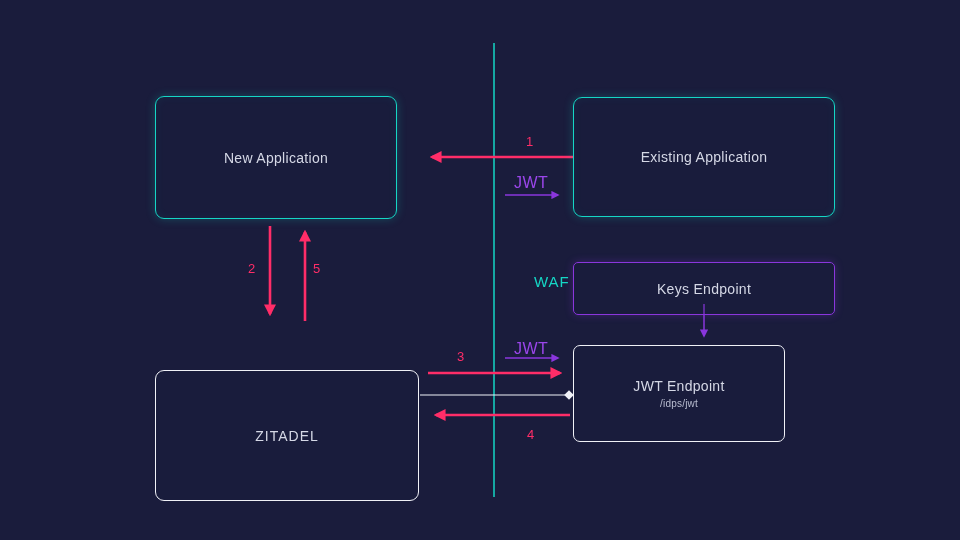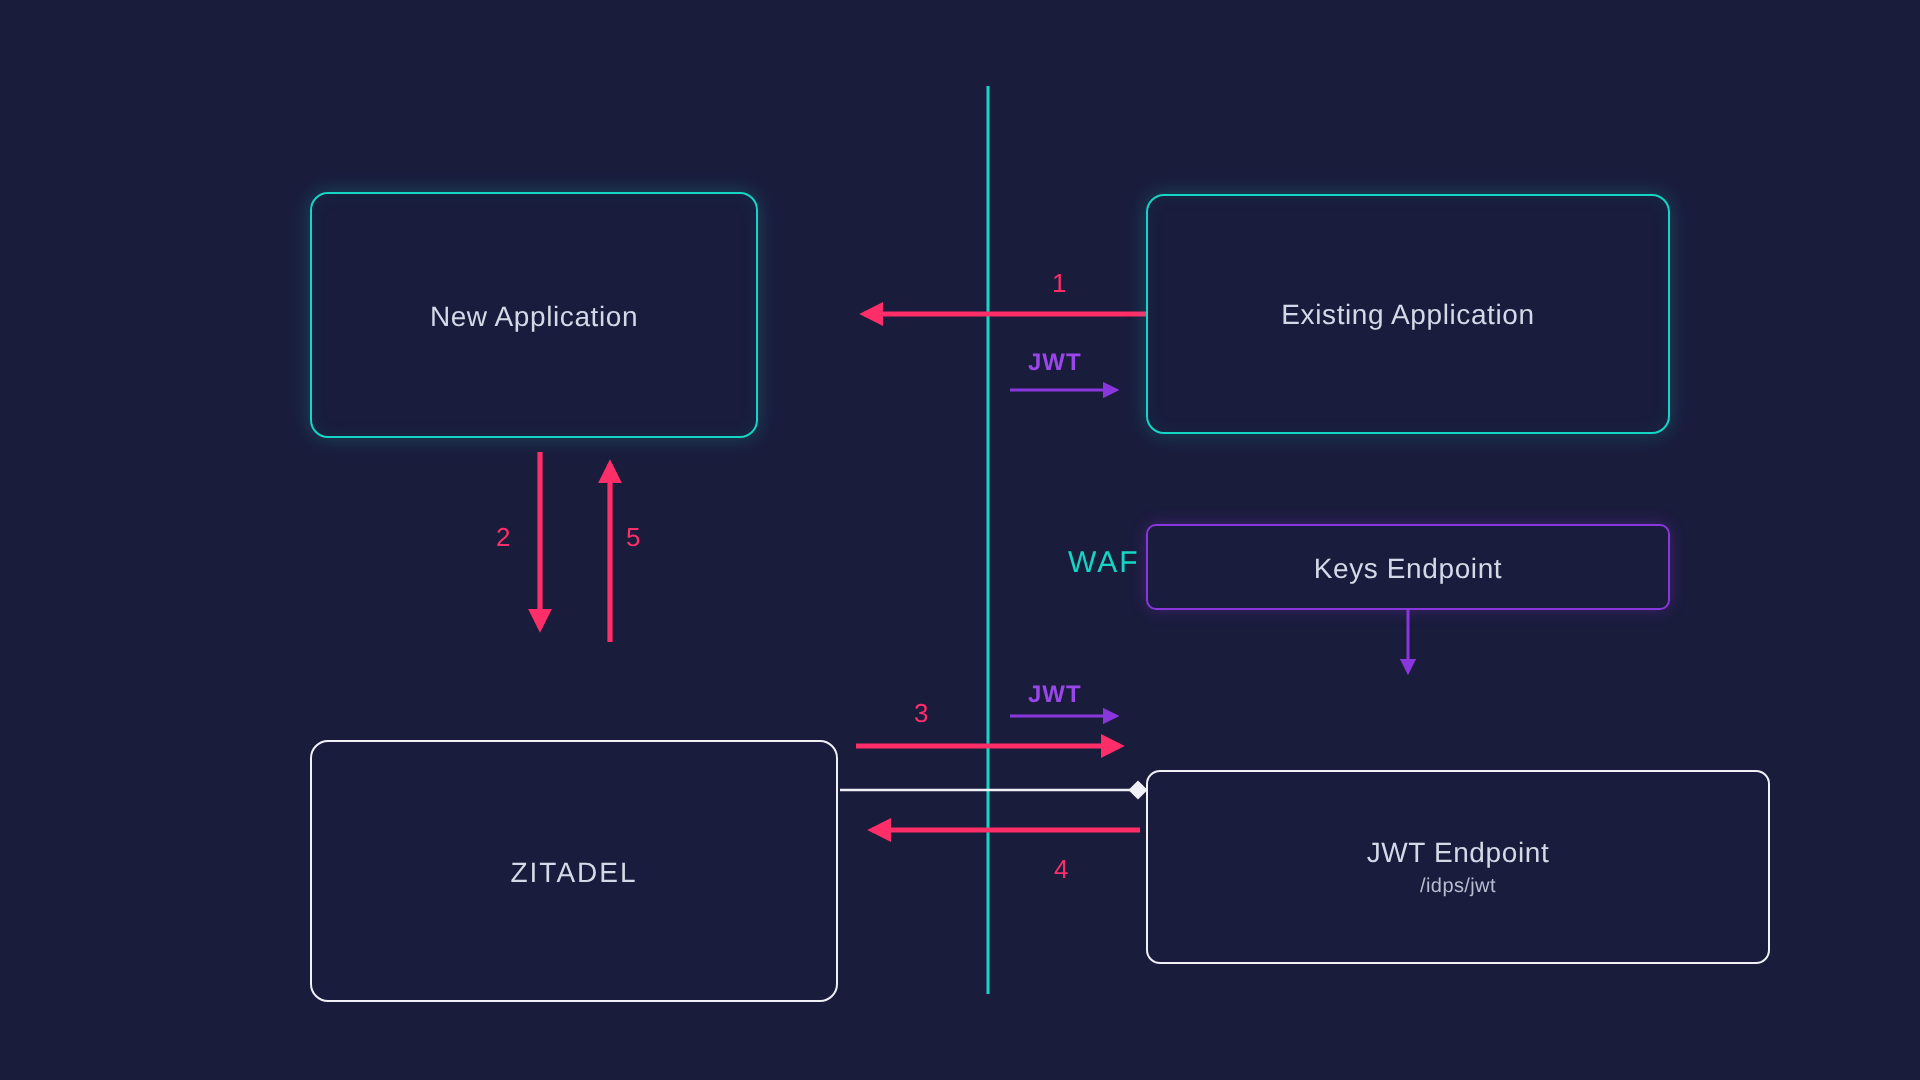--- a/index.html
+++ b/index.html
@@ -12,55 +12,55 @@
 
   .box {
     position:absolute; box-sizing:border-box;
     display:flex; flex-direction:column; align-items:center; justify-content:center;
     color:#d5d8e6; font-size:14px; font-weight:400; letter-spacing:0.3px;
     background:rgba(26,28,60,0.2);
   }
   .box .sub { font-size:10px; color:#b9bdd0; margin-top:4px; letter-spacing:0.2px; }
 
   #box-new-app {
-    left:155px; top:96px; width:224px; height:123px;
+    left:155px; top:96px; width:242px; height:123px;
     border:1.5px solid #15d6c5; border-radius:9px;
     box-shadow:0 0 10px rgba(21,214,197,0.25), inset 0 0 10px rgba(21,214,197,0.06);
   }
   #box-existing-app {
     left:573px; top:97px; width:262px; height:120px;
     border:1.5px solid #15d6c5; border-radius:9px;
     box-shadow:0 0 10px rgba(21,214,197,0.25), inset 0 0 10px rgba(21,214,197,0.06);
   }
   #box-keys {
-    left:573px; top:262px; width:262px; height:43px;
+    left:573px; top:262px; width:262px; height:53px;
     border:1.5px solid #8a36dd; border-radius:5px;
     box-shadow:0 0 8px rgba(138,54,221,0.30);
     justify-content:center;
   }
   #box-zitadel {
     left:155px; top:328px; width:264px; height:131px;
     border:1px solid #f0f1f7; border-radius:9px;
     letter-spacing:1px;
     margin-top:42px;
   }
   #box-jwt {
-    left:573px; top:345px; width:312px; height:97px;
-    border:1px solid #f0f1f7; border-radius:7px;margin-top:40px;
+    left:573px; top:345px; width:212px; height:97px;
+    border:1px solid #f0f1f7; border-radius:7px;
   }
 
   .lbl { position:absolute; line-height:1; }
   .lbl-step { color:#ff2d68; font-size:13px; font-weight:400; }
   #lbl-waf { left:506px; top:274px; color:#15d6c5; font-size:15px; letter-spacing:1px;margin-left:28px; }
   #lbl-1 { left:526px; top:135px; }
   #lbl-2 { left:248px; top:262px; }
   #lbl-5 { left:313px; top:262px; }
   #lbl-3 { left:457px; top:350px; }
   #lbl-4 { left:527px; top:428px; }
-  .lbl-jwt { color:#9a46ea; font-size:12px; letter-spacing:0.5px;font-weight:bold; }
+  .lbl-jwt { color:#9a46ea; font-size:16px; letter-spacing:0.5px; }
   #lbl-jwt-top { left:514px; top:175px; }
   #lbl-jwt-bottom { left:514px; top:341px; }
 </style>
 </head>
 <body>
 
 <div class="stage">
 
   <svg class="overlay" viewBox="0 0 960 540">
     <defs>

